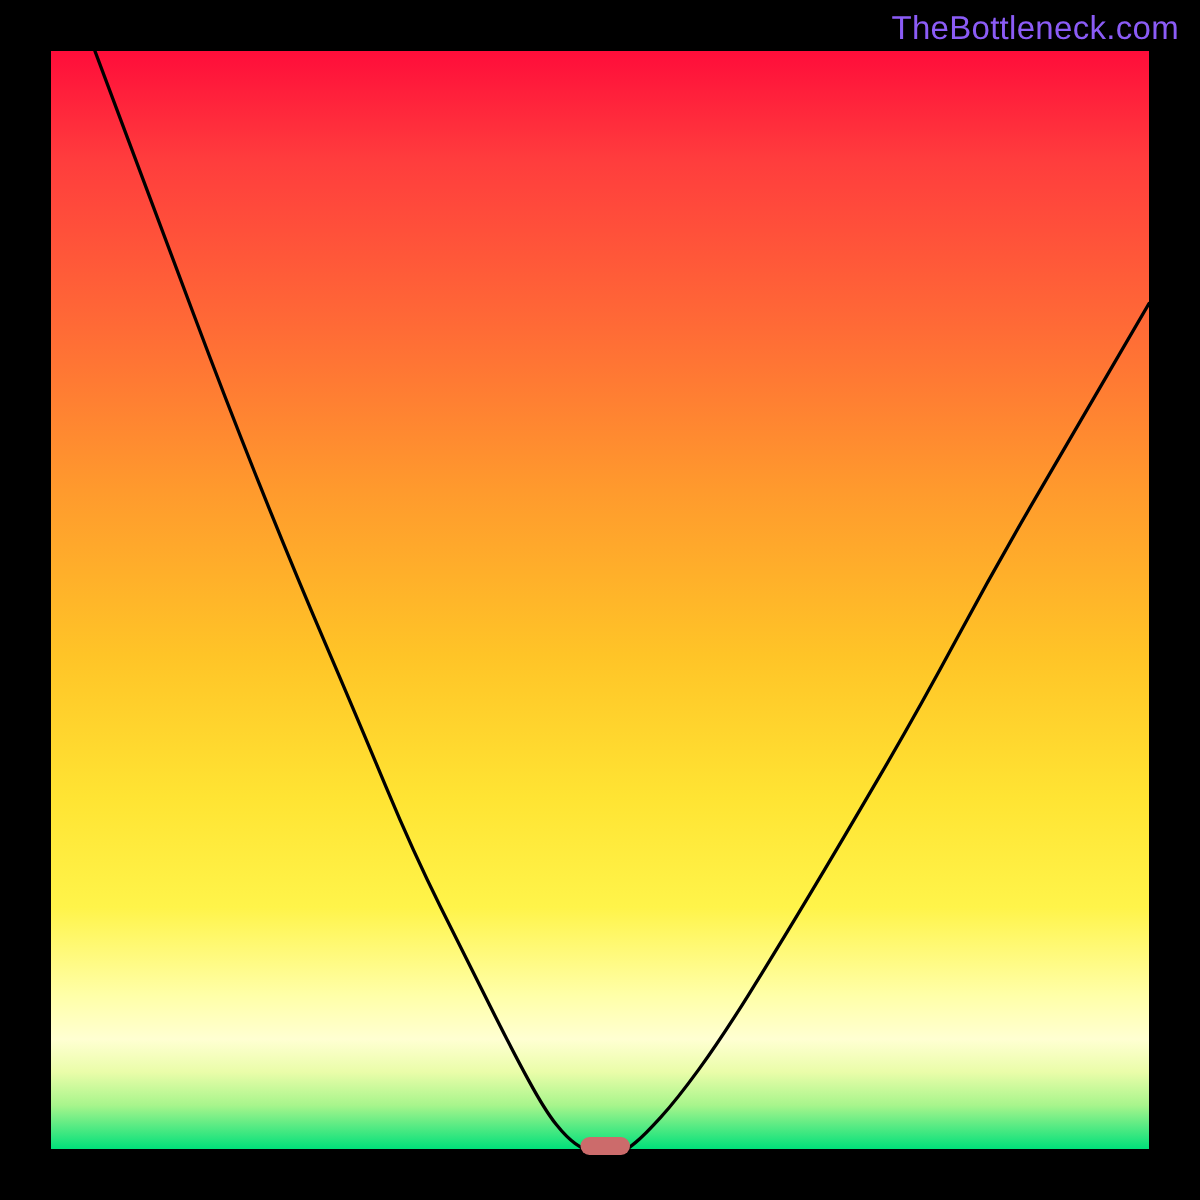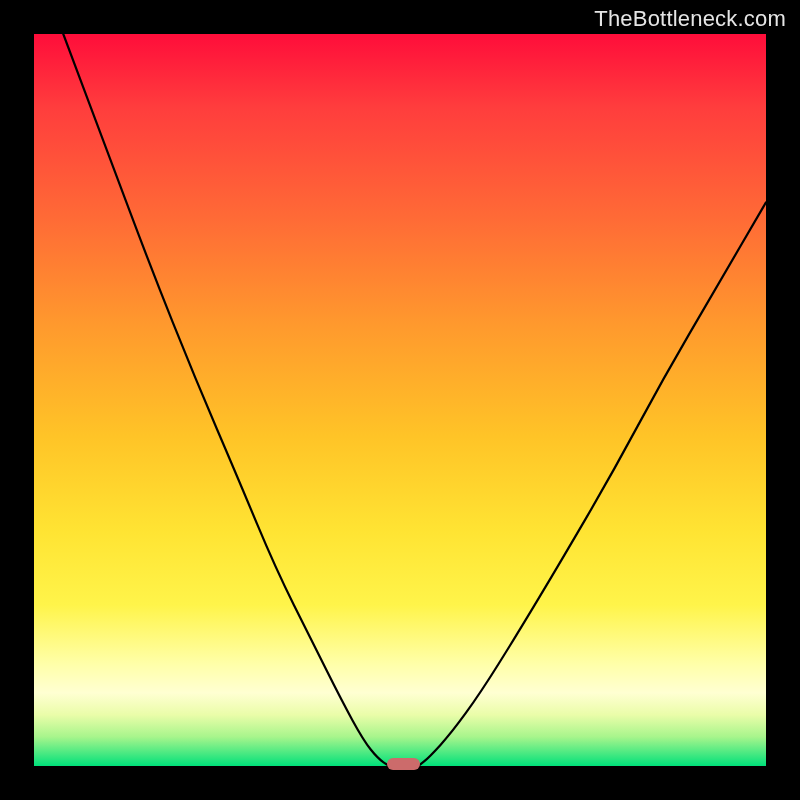--- a/index.html
+++ b/index.html
@@ -49,21 +49,21 @@
   }
   .marker {
     position: absolute;
     background: #cc6b6b;
     border-radius: 6px;
   }
   .watermark {
     position: absolute;
     top: 6px;
     right: 14px;
-    color: #e5e5e5;
+    color: #8b5cf6;
     font-size: 22px;
     letter-spacing: 0.2px;
     font-weight: 400;
   }
 </style>
 </head>
 <body>
 
 <div class="frame">
   <div class="watermark">TheBottleneck.com</div>

